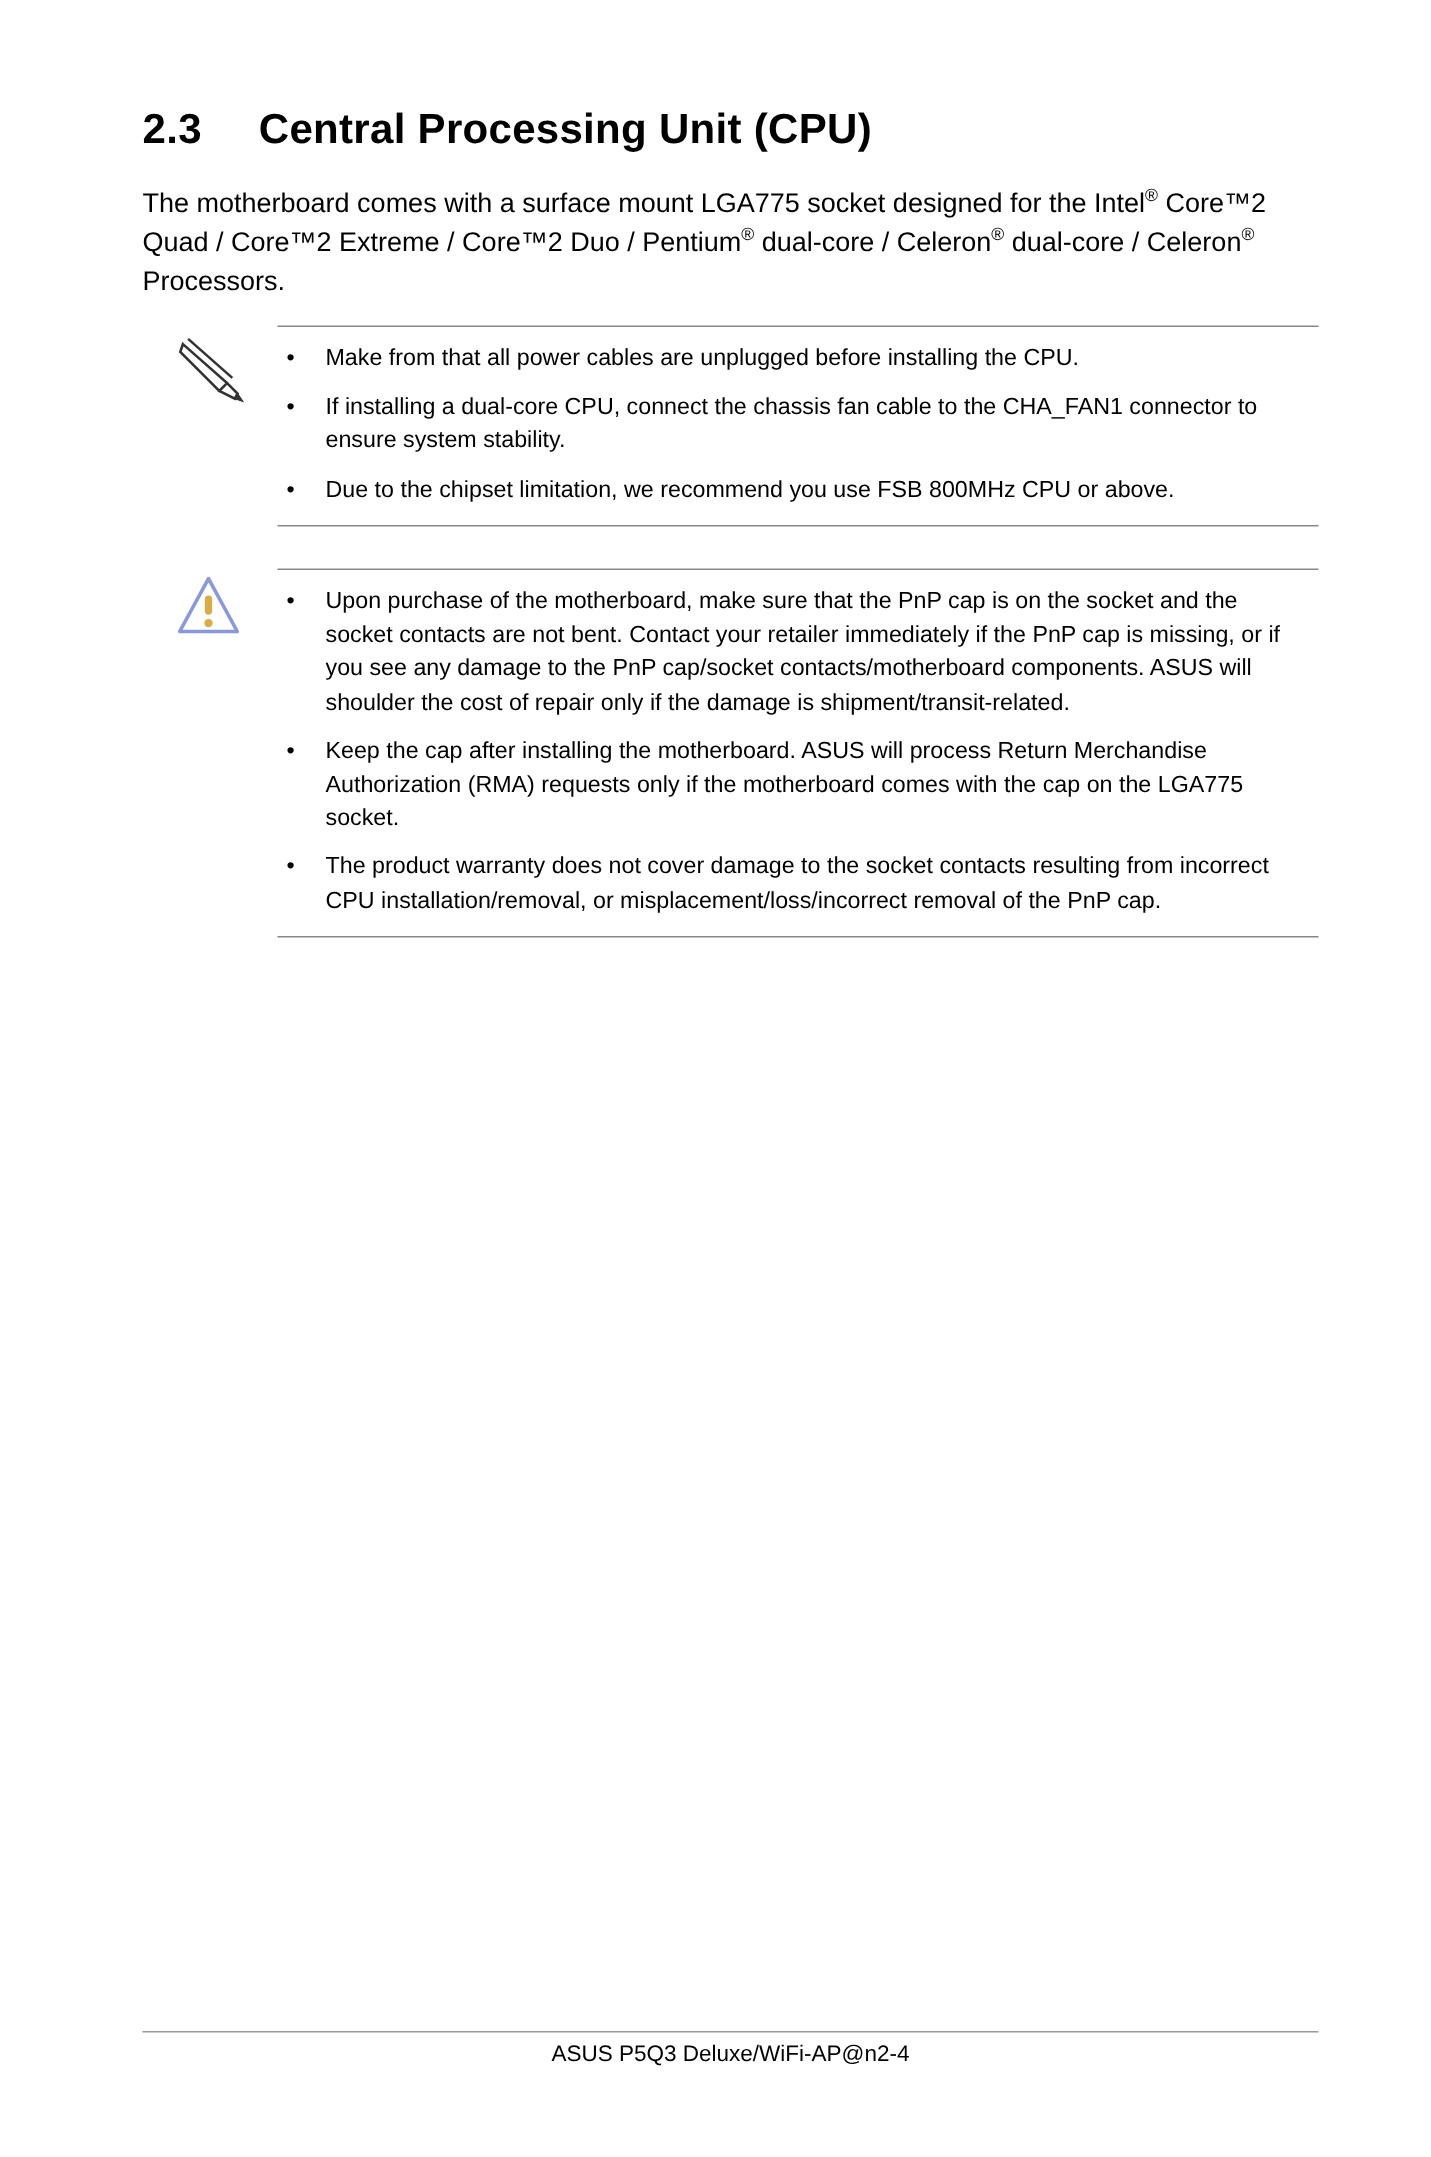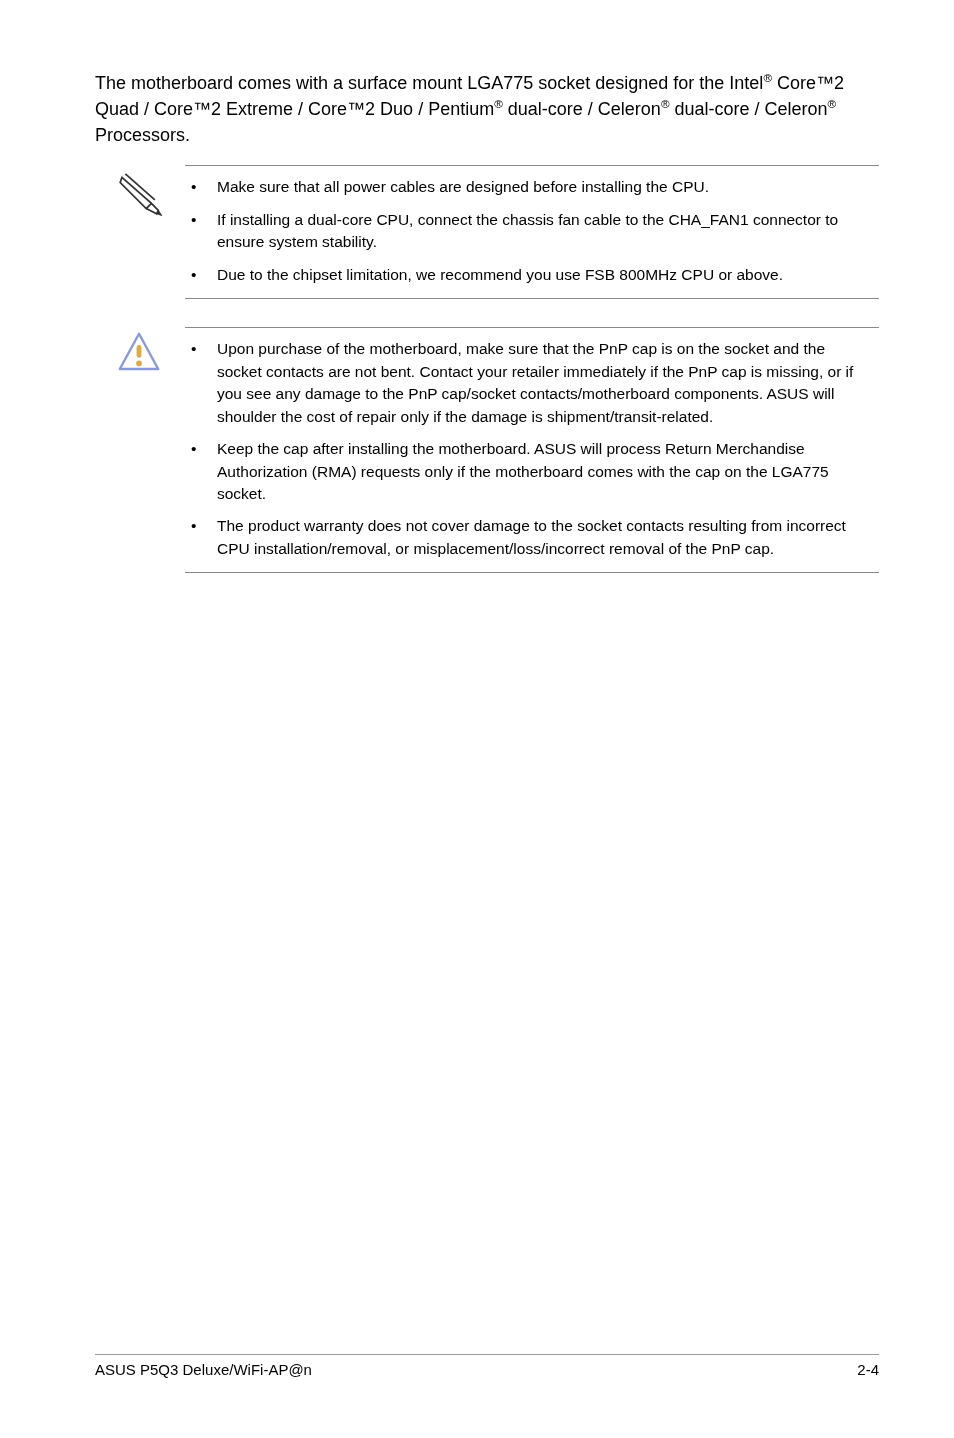--- a/index.html
+++ b/index.html
@@ -84,47 +84,50 @@
     height: 48px;
   }
   .footer {
     position: absolute;
     bottom: 60px;
     left: 95px;
     right: 75px;
     border-top: 1px solid #999;
     padding-top: 6px;
     display: flex;
-    justify-content: space-between;
+    justify-content: center;
     font-size: 15px;
   }
 </style>
 </head>
 <body>
 
 <div class="page">
 
+  <h1 class="section-heading">
+    <span class="section-num">2.3</span><span>Central Processing Unit (CPU)</span>
+  </h1>
 
   <p class="intro-text">
     <span>The motherboard comes with a surface mount LGA775 socket designed for the Intel</span><sup>®</sup><span> Core™2 Quad / Core™2 Extreme / Core™2 Duo / Pentium</span><sup>®</sup><span> dual-core / Celeron</span><sup>®</sup><span> dual-core / Celeron</span><sup>®</sup><span> Processors.</span>
   </p>
 
   <div class="note-block">
     <div class="icon-col pencil-icon">
       <svg viewBox="0 0 60 60">
         <path d="M 8 12 L 42 42 L 36 48 L 6 18 Z M 42 42 L 50 50 L 48 54 L 36 48 Z" fill="none" stroke="#333" stroke-width="2"></path>
         <path d="M 12 8 L 46 38" fill="none" stroke="#333" stroke-width="2"></path>
         <path d="M 50 50 L 54 56 L 48 54 Z" fill="#333" stroke="#333" stroke-width="1"></path>
       </svg>
     </div>
     <div class="content-col">
       <ul class="bullet-list">
         <li class="bullet-item">
           <span class="bullet-dot">•</span>
-          <span class="bullet-text">Make sure that all power cables are designed before installing the CPU.</span>
+          <span class="bullet-text">Make from that all power cables are unplugged before installing the CPU.</span>
         </li>
         <li class="bullet-item">
           <span class="bullet-dot">•</span>
           <span class="bullet-text">If installing a dual-core CPU, connect the chassis fan cable to the CHA_FAN1 connector to ensure system stability.</span>
         </li>
         <li class="bullet-item">
           <span class="bullet-dot">•</span>
           <span class="bullet-text">Due to the chipset limitation, we recommend you use FSB 800MHz CPU or above.</span>
         </li>
       </ul>

